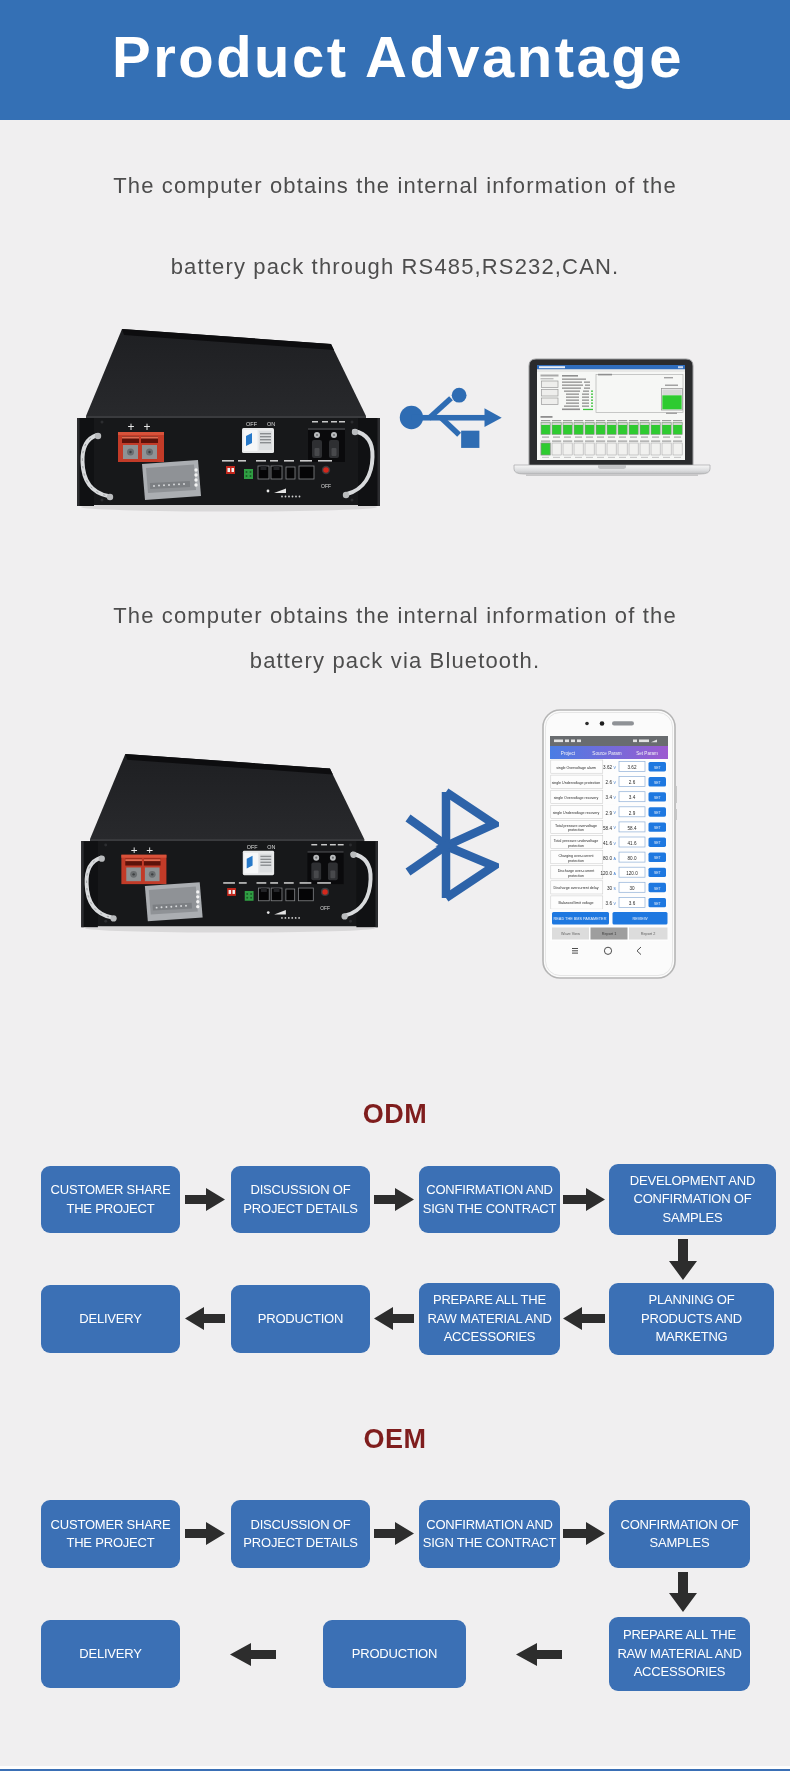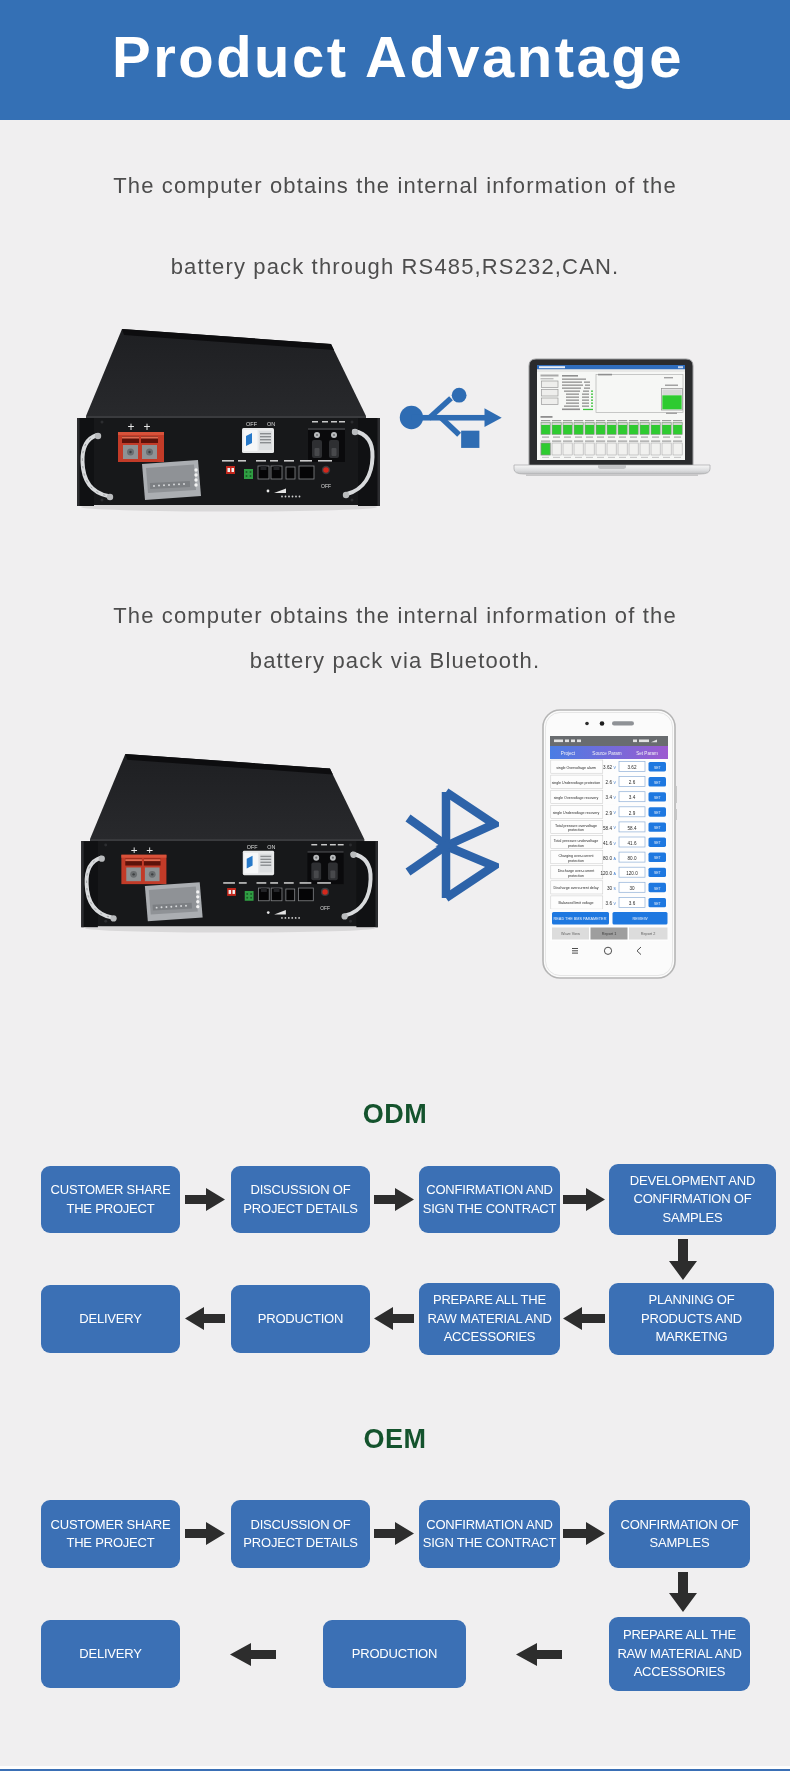--- a/index.html
+++ b/index.html
@@ -1,21 +1,21 @@
 <!DOCTYPE html>
 <html><head>
 <meta charset="utf-8">
 <style>
 * { margin:0; padding:0; box-sizing:border-box; }
 html,body { width:790px; height:1771px; background:#f0eff0; font-family:"Liberation Sans", sans-serif; position:relative; overflow:hidden; }
 .abs { position:absolute; }
 .header { left:0; top:0; width:790px; height:120px; background:#3470b5; }
 .header h1 { text-align:center; color:#ffffff; font-size:58px; font-weight:bold; line-height:114px; letter-spacing:2.5px;margin-left:6px; }
 .bodytext { left:0; width:790px; text-align:center; color:#4d4d4d; font-size:22px; line-height:26px; letter-spacing:1.15px; }
-.flowtitle { left:0; width:790px; text-align:center; color:#14532d; font-size:27px; line-height:30px; font-weight:bold; letter-spacing:0.5px; }
+.flowtitle { left:0; width:790px; text-align:center; color:#7f1d1d; font-size:27px; line-height:30px; font-weight:bold; letter-spacing:0.5px; }
 .fbox { position:absolute; background:#3b70b5; border-radius:9px; color:#ffffff; font-size:13px; letter-spacing:-0.2px; line-height:18.5px; display:flex; align-items:center; justify-content:center; text-align:center; white-space:nowrap; }
 .botline { left:0; top:1769px; width:790px; height:2px; background:#3a6fb5; }
 .botwhite { left:0; top:1766px; width:790px; height:3px; background:#fdfdfd; }
 </style>
 </head>
 <body>
 <div class="abs header">
     <h1>Product Advantage</h1>
   </div>
 

